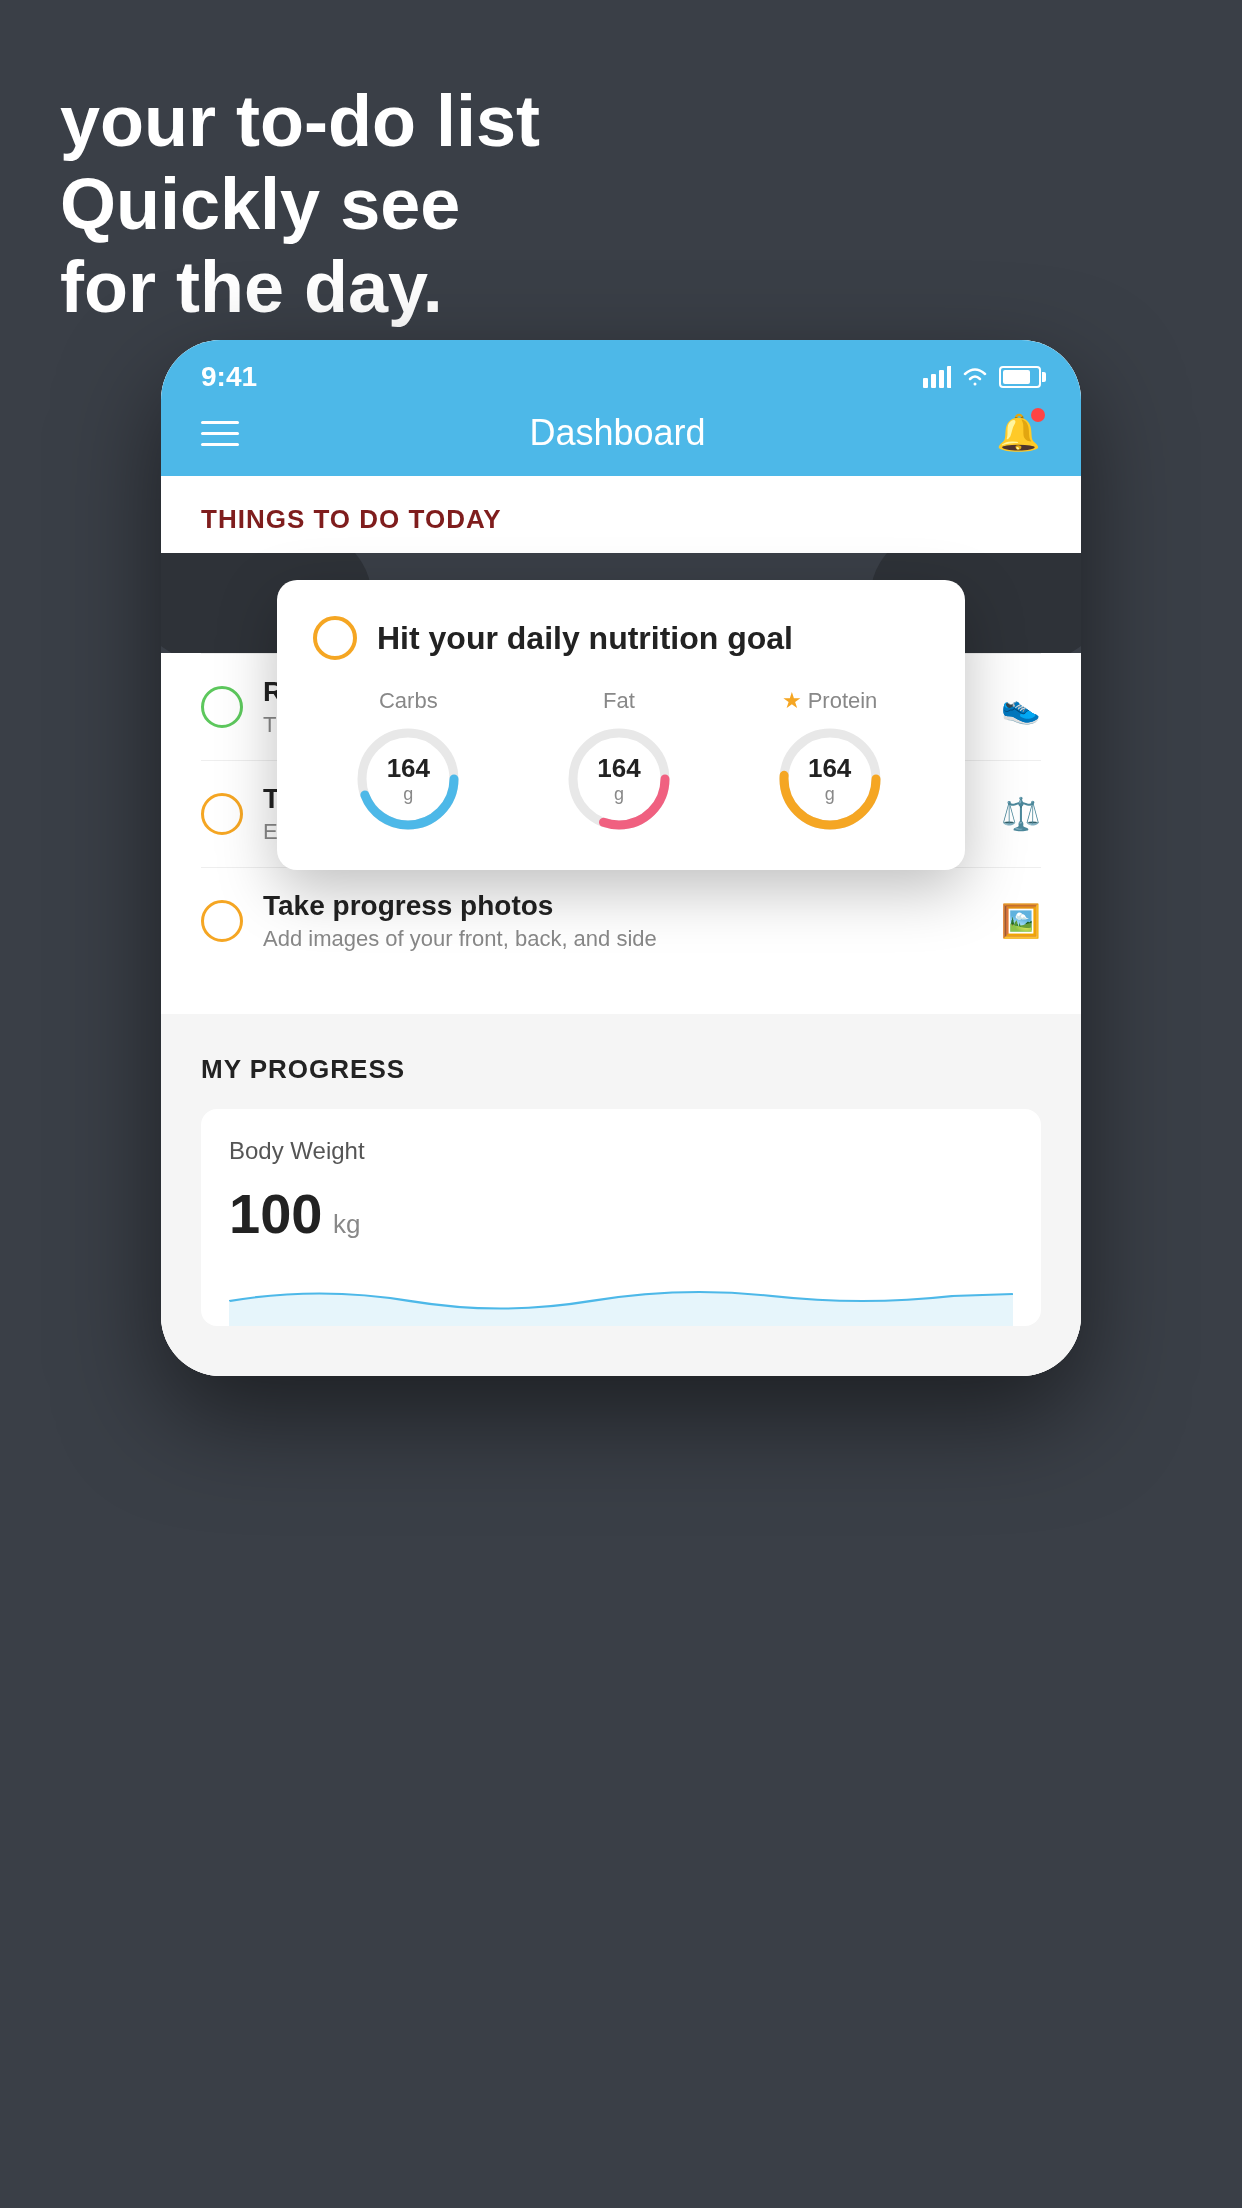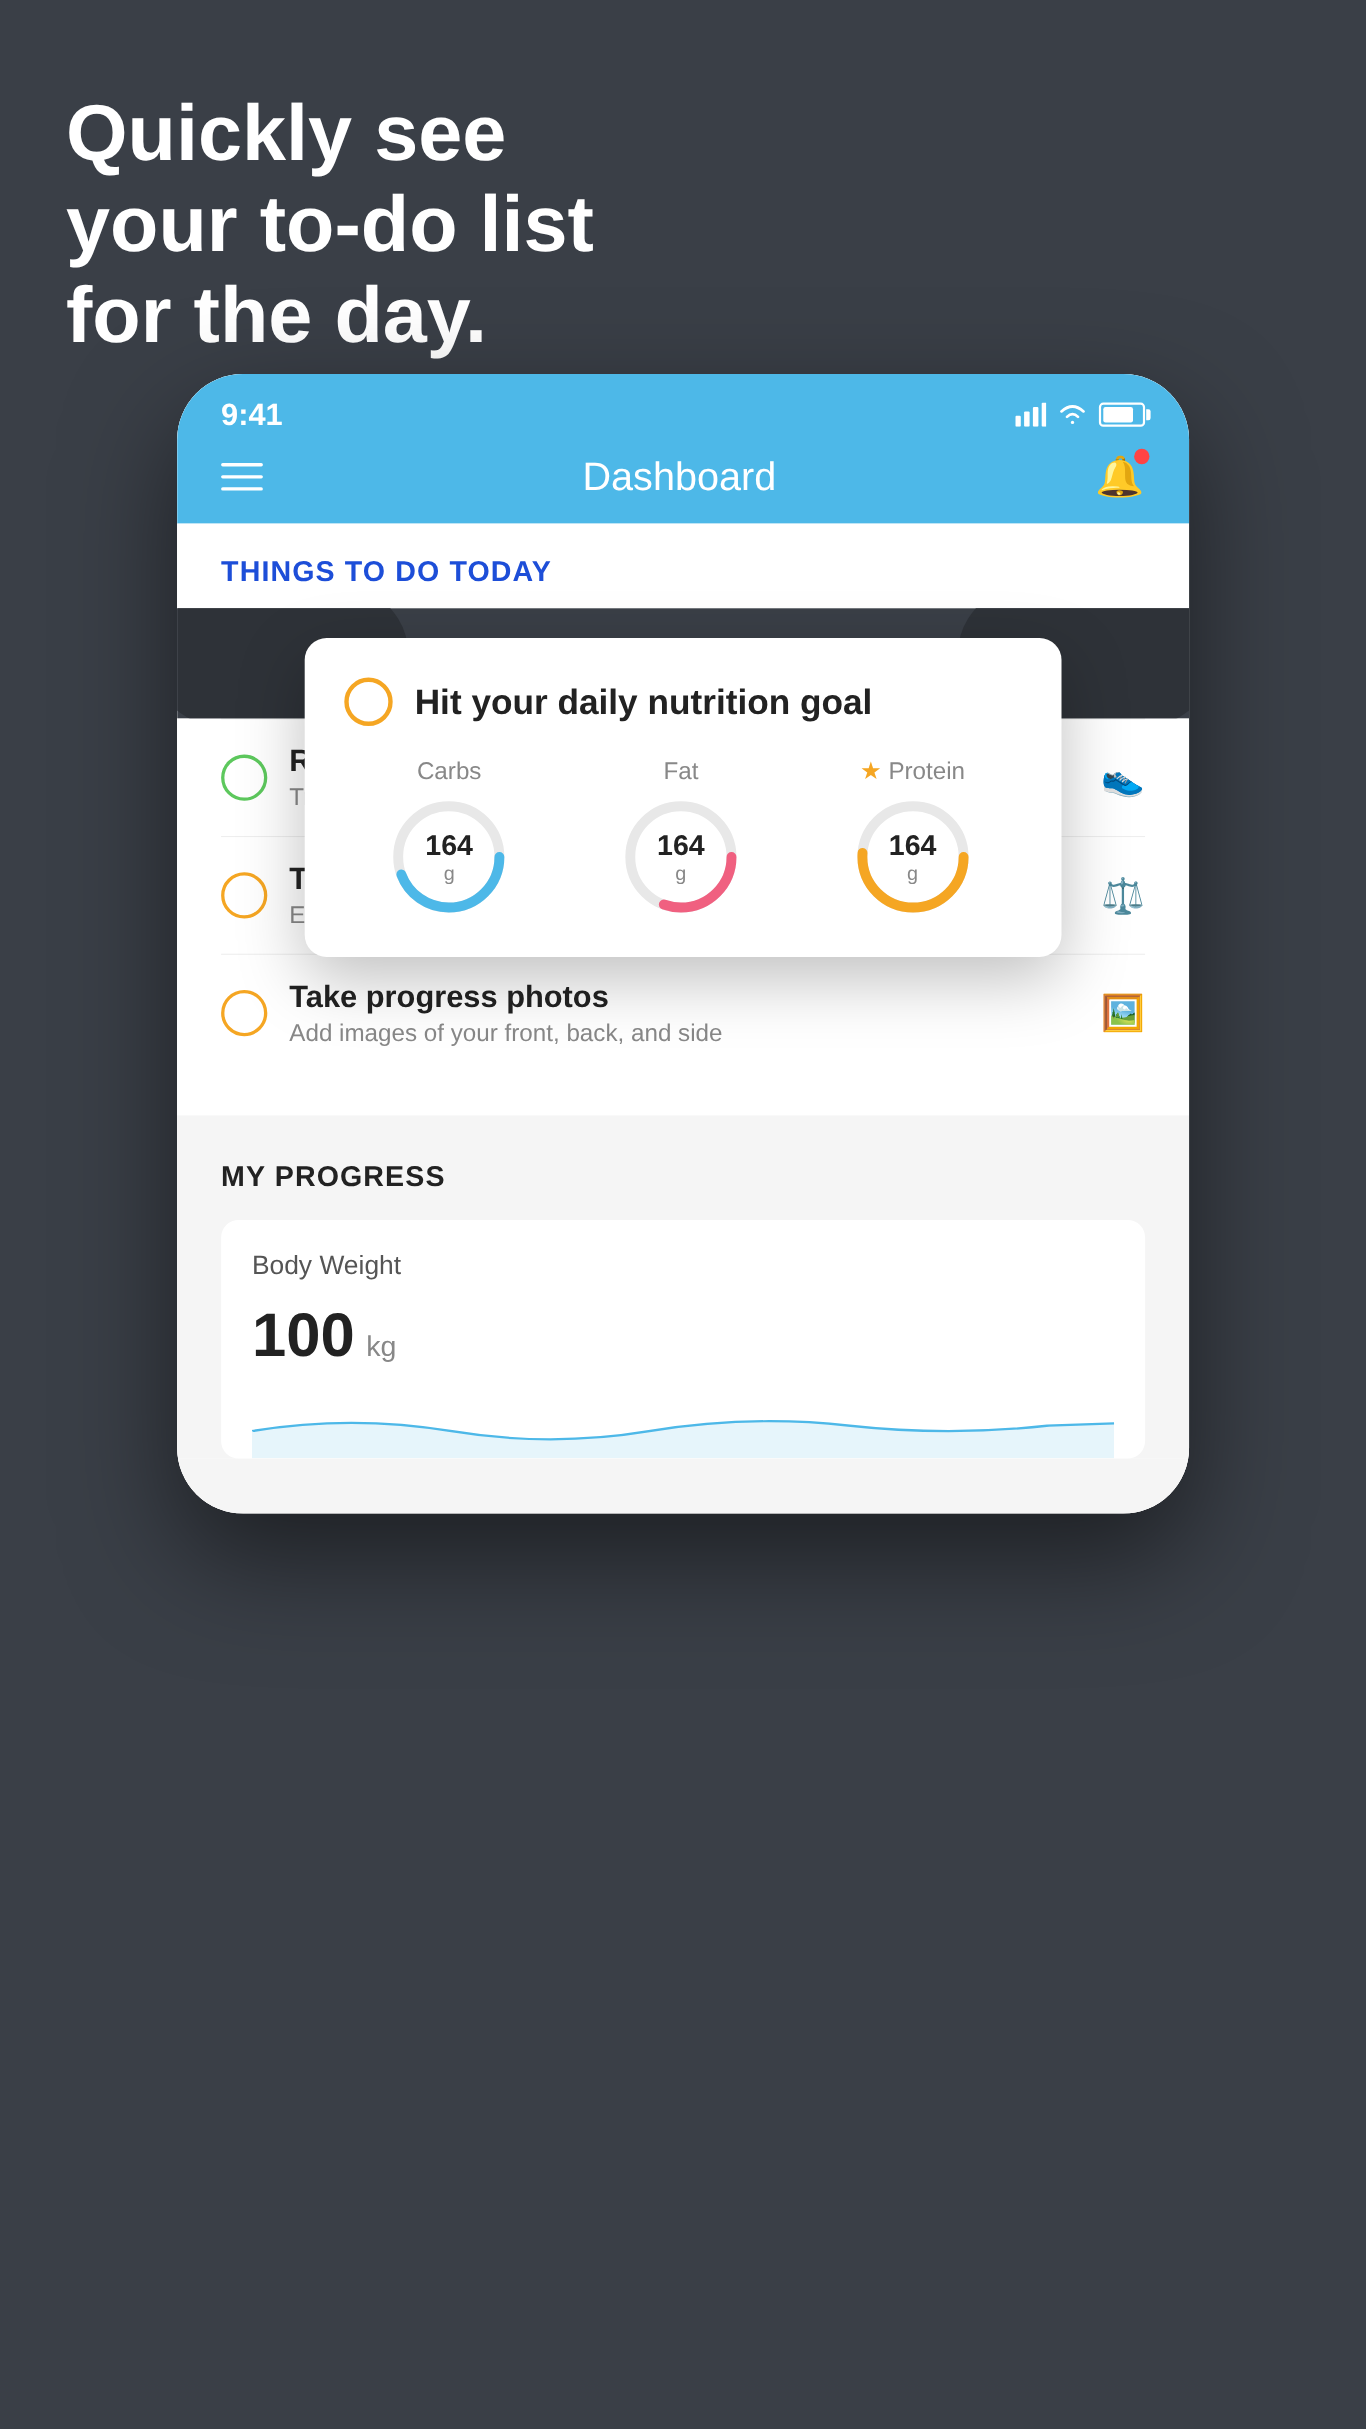--- a/index.html
+++ b/index.html
@@ -133,21 +133,21 @@
     }
 
     
     .section-header {
       background: white;
       padding: 28px 40px 18px 40px;
     }
     .section-header h2 {
       font-size: 26px;
       font-weight: 800;
-      color: #1d4ed8;
+      color: #7f1d1d;
       letter-spacing: 1px;
     }
 
     
     .floating-card {
       position: absolute;
       top: 580px;
       left: 50%;
       transform: translateX(-50%);
       width: 688px;
@@ -357,22 +357,22 @@
     .spacer-white {
       background: white;
       height: 40px;
     }
 
   </style>
 </head>
 <body>
 
 <div class="hero-text">
+  <div>your to-do list</div>
   <div>Quickly see</div>
-  <div>your to-do list</div>
   <div>for the day.</div>
 </div>
 
 <div class="phone-wrapper">
   <div class="phone-frame">
     <div class="phone-inner">
 
       <div class="status-bar">
         <span class="status-time">9:41</span>
         <div class="status-icons">

